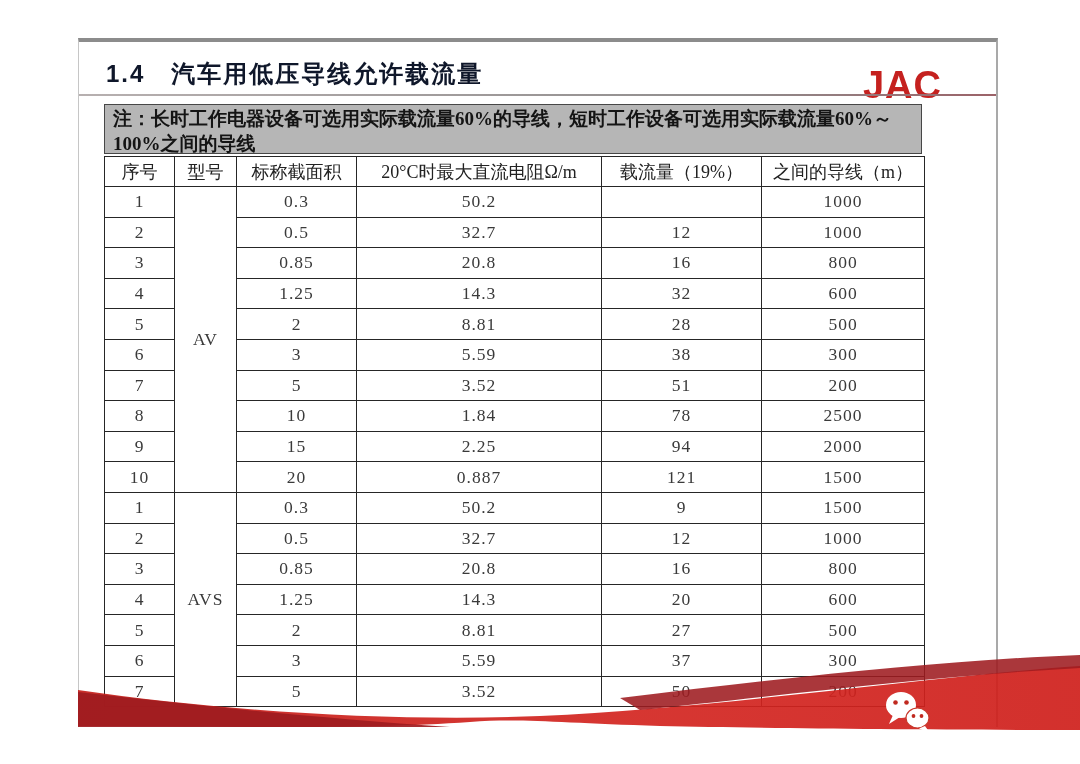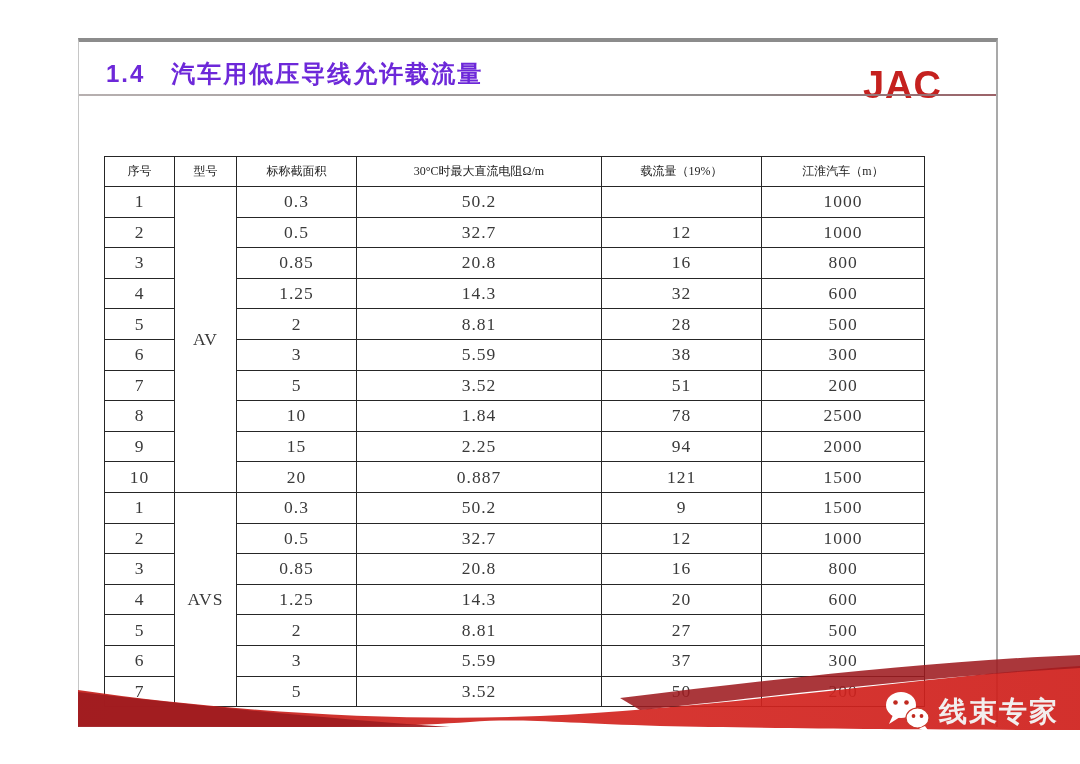--- a/index.html
+++ b/index.html
@@ -12,21 +12,21 @@
     position:absolute;left:78px;top:38px;width:920px;height:689px;
     background:#ffffff;
     border-top:4px solid #8c8c8c;
     border-left:1px solid #c6c6c6;
     border-right:2px solid #a9a9a9;
     box-sizing:border-box;
   }
   .slide-title{
     position:absolute;left:27px;top:16px;
     font-family:"Liberation Sans","DejaVu Sans",sans-serif;
-    font-size:24px;font-weight:700;color:#6d28d9;letter-spacing:2px;
+    font-size:24px;font-weight:700;color:#0f172a;letter-spacing:2px;
     white-space:pre;
   }
   .title-rule{
     position:absolute;left:0;top:52px;width:100%;height:2px;
     background:linear-gradient(to right,#b7b0b0,#8f8c8c 72%,#9c6268);
   }
   .logo{
     position:absolute;right:50px;top:24px;display:flex;align-items:baseline;gap:6px;
     background:#ffffff;padding:0 4px;
   }
@@ -47,21 +47,21 @@
   table.spec{
     position:absolute;left:25px;top:114px;width:820px;
     border-collapse:collapse;table-layout:fixed;
     background:#ffffff;
   }
   table.spec th, table.spec td{
     border:1px solid #262626;text-align:center;vertical-align:middle;
     padding:0;overflow:hidden;
   }
   table.spec th{
-    height:29px;font-size:12px;font-weight:500;color:#222222;
+    height:29px;font-size:18px;font-weight:500;color:#222222;
   }
   table.spec td{
     height:29.6px;font-size:17.5px;color:#3a3a3a;letter-spacing:1px;
   }
   td.model-cell{font-size:20px;color:#2e2e2e;letter-spacing:2px;}
   .wave-svg{position:absolute;left:0;top:628px;width:1080px;height:112px;z-index:5;}
   .watermark{
     position:absolute;left:884px;top:690px;z-index:6;
     display:flex;align-items:center;gap:7px;color:#f2eeee;
   }
@@ -76,38 +76,39 @@
 <div class="slide">
 
   <div class="slide-title">1.4　汽车用低压导线允许载流量</div>
 
   <div class="logo">
     <span class="logo-jac">JAC</span>
   </div>
 
   <div class="title-rule"></div>
 
+  <div class="note-box">注：长时工作电器设备可选用实际载流量60%的导线，短时工作设备可选用实际载流量60%～100%之间的导线</div>
 
   <table class="spec">
     <colgroup>
       <col style="width:70px">
         <col style="width:62px">
         <col style="width:120px">
       <col style="width:245px">
         <col style="width:160px">
         <col style="width:163px">
     </colgroup>
     <thead>
       <tr id="header-row">
           <th>序号</th>
           <th>型号</th>
           <th>标称截面积</th>
-          <th>30°C时最大直流电阻Ω/m</th>
+          <th>20°C时最大直流电阻Ω/m</th>
           <th>载流量（19%）</th>
-          <th>江淮汽车（m）</th>
+          <th>之间的导线（m）</th>
         </tr>
     </thead>
     <tbody id="table-body">
         <tr>
           <td>1</td>
           <td class="model-cell" rowspan="10">AV</td>
           <td>0.3</td>
           <td>50.2</td>
           <td></td>
           <td>1000</td>
@@ -247,14 +248,13 @@
   <svg width="48" height="44" viewBox="0 0 48 44" aria-hidden="true">
     <ellipse cx="17" cy="15" rx="15" ry="13" fill="#ffffff"></ellipse>
     <path d="M9,25 L5,34 L16,27 Z" fill="#ffffff"></path>
     <circle cx="11.5" cy="12.5" r="2.3" fill="#c0291f"></circle>
     <circle cx="22.5" cy="12.5" r="2.3" fill="#c0291f"></circle>
     <ellipse cx="33.5" cy="28" rx="11.5" ry="10" fill="#ffffff" stroke="#c8392c" stroke-width="1.2"></ellipse>
     <path d="M41,36 L46,43 L35,38.5 Z" fill="#ffffff"></path>
     <circle cx="29.5" cy="26" r="1.9" fill="#c0291f"></circle>
     <circle cx="37.5" cy="26" r="1.9" fill="#c0291f"></circle>
   </svg>
-  <span class="wm-label">线束专家</span>
 </div>
 
 </body></html>

